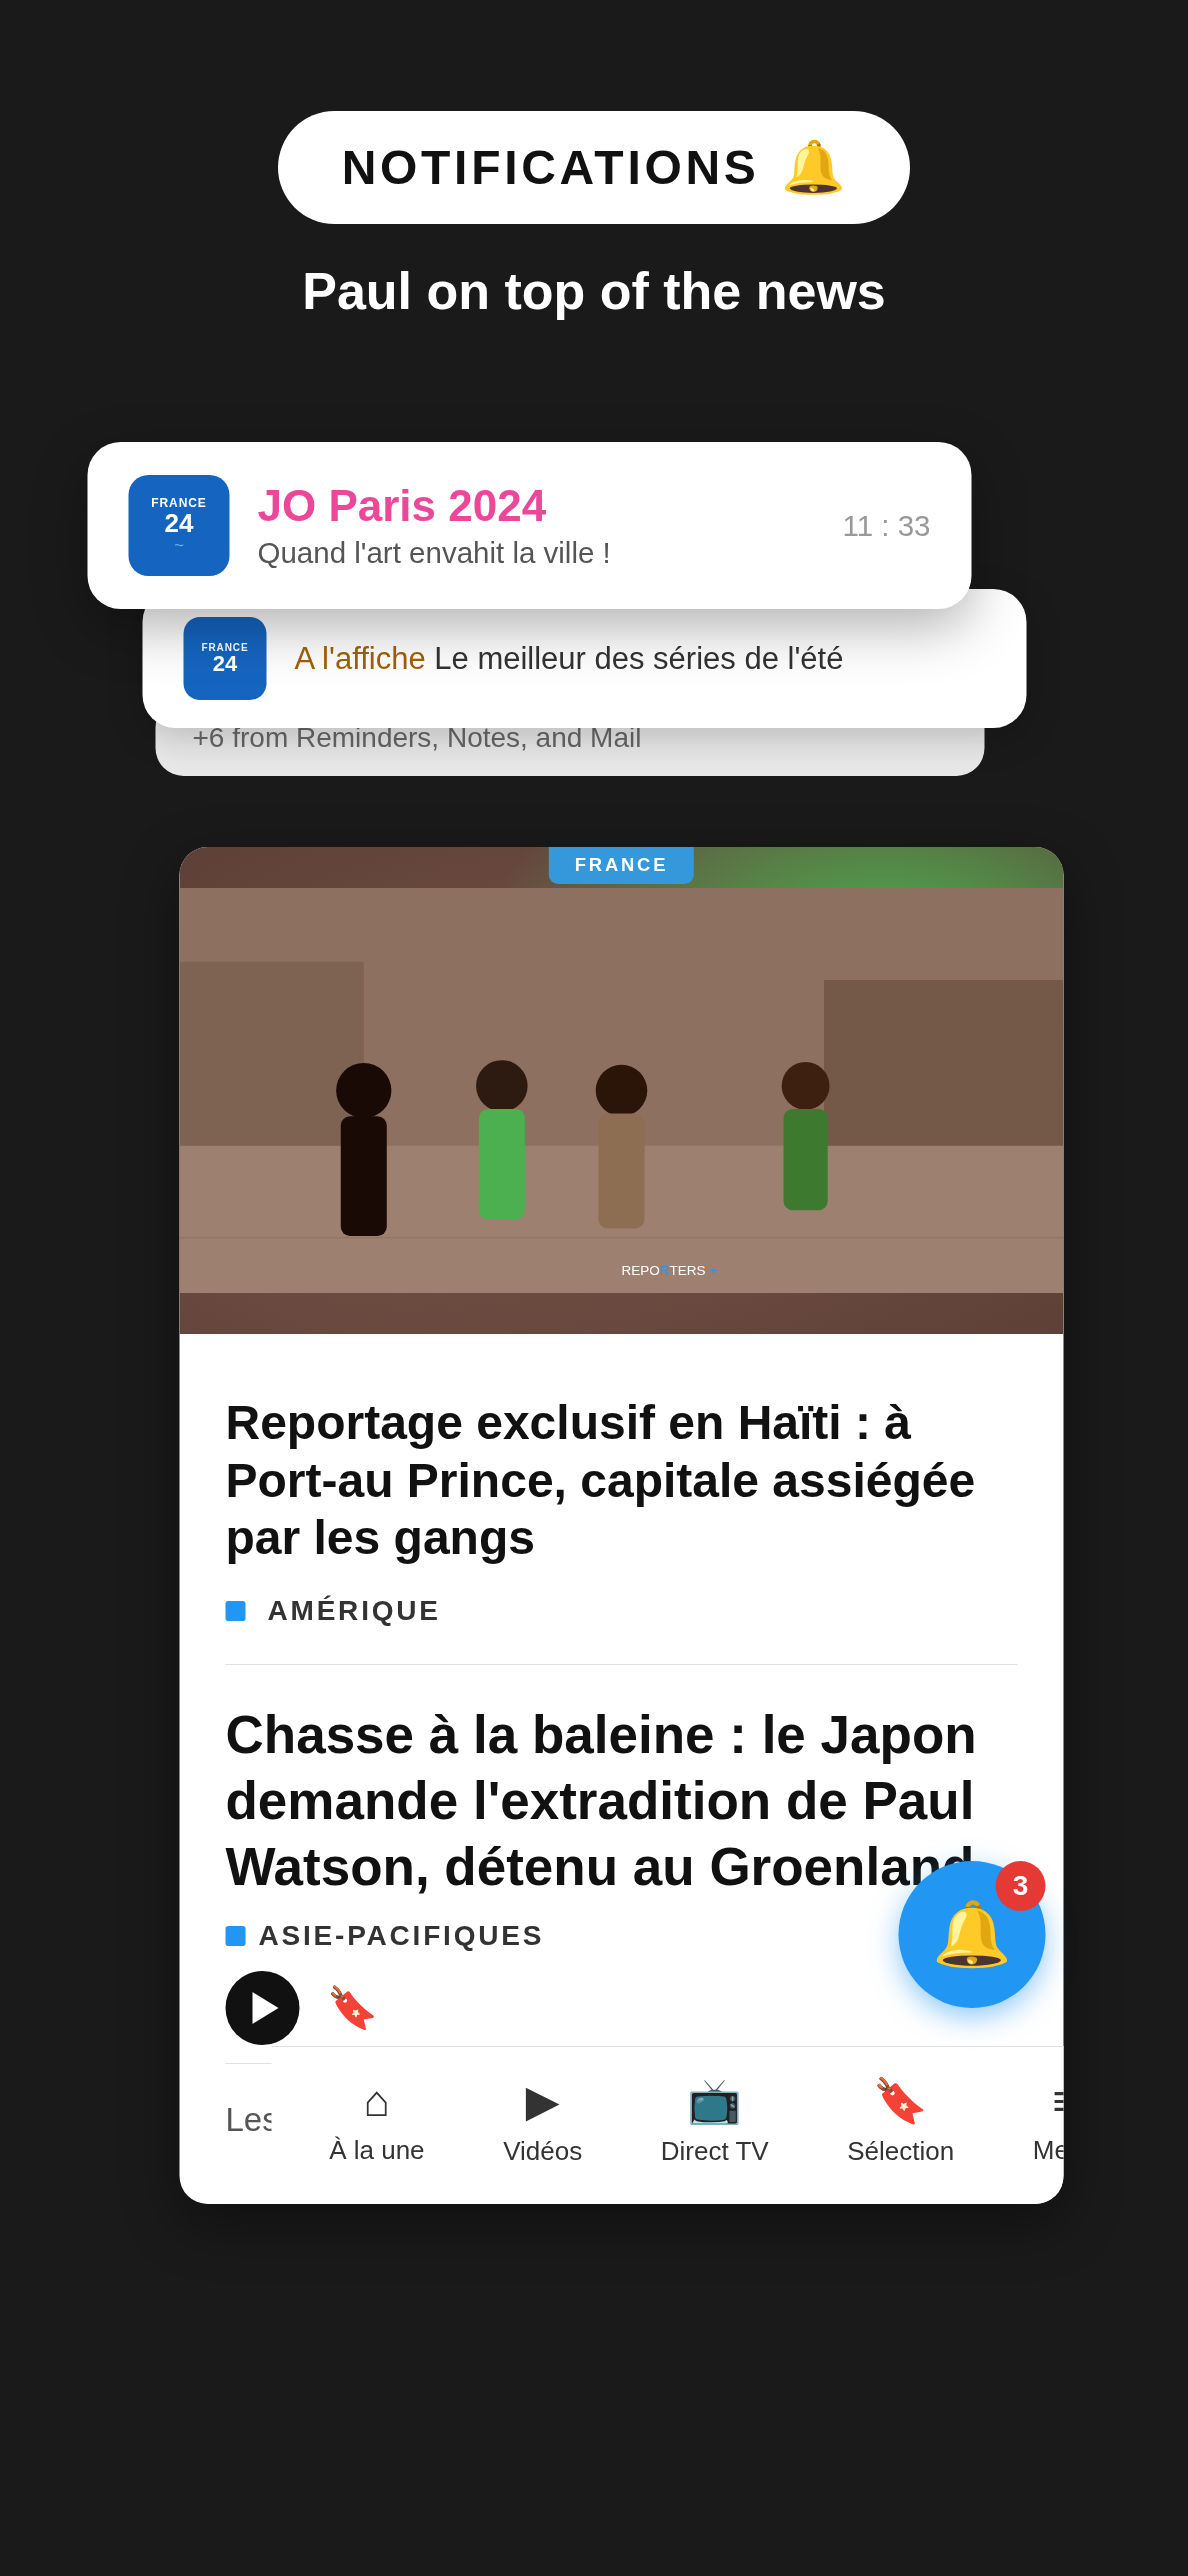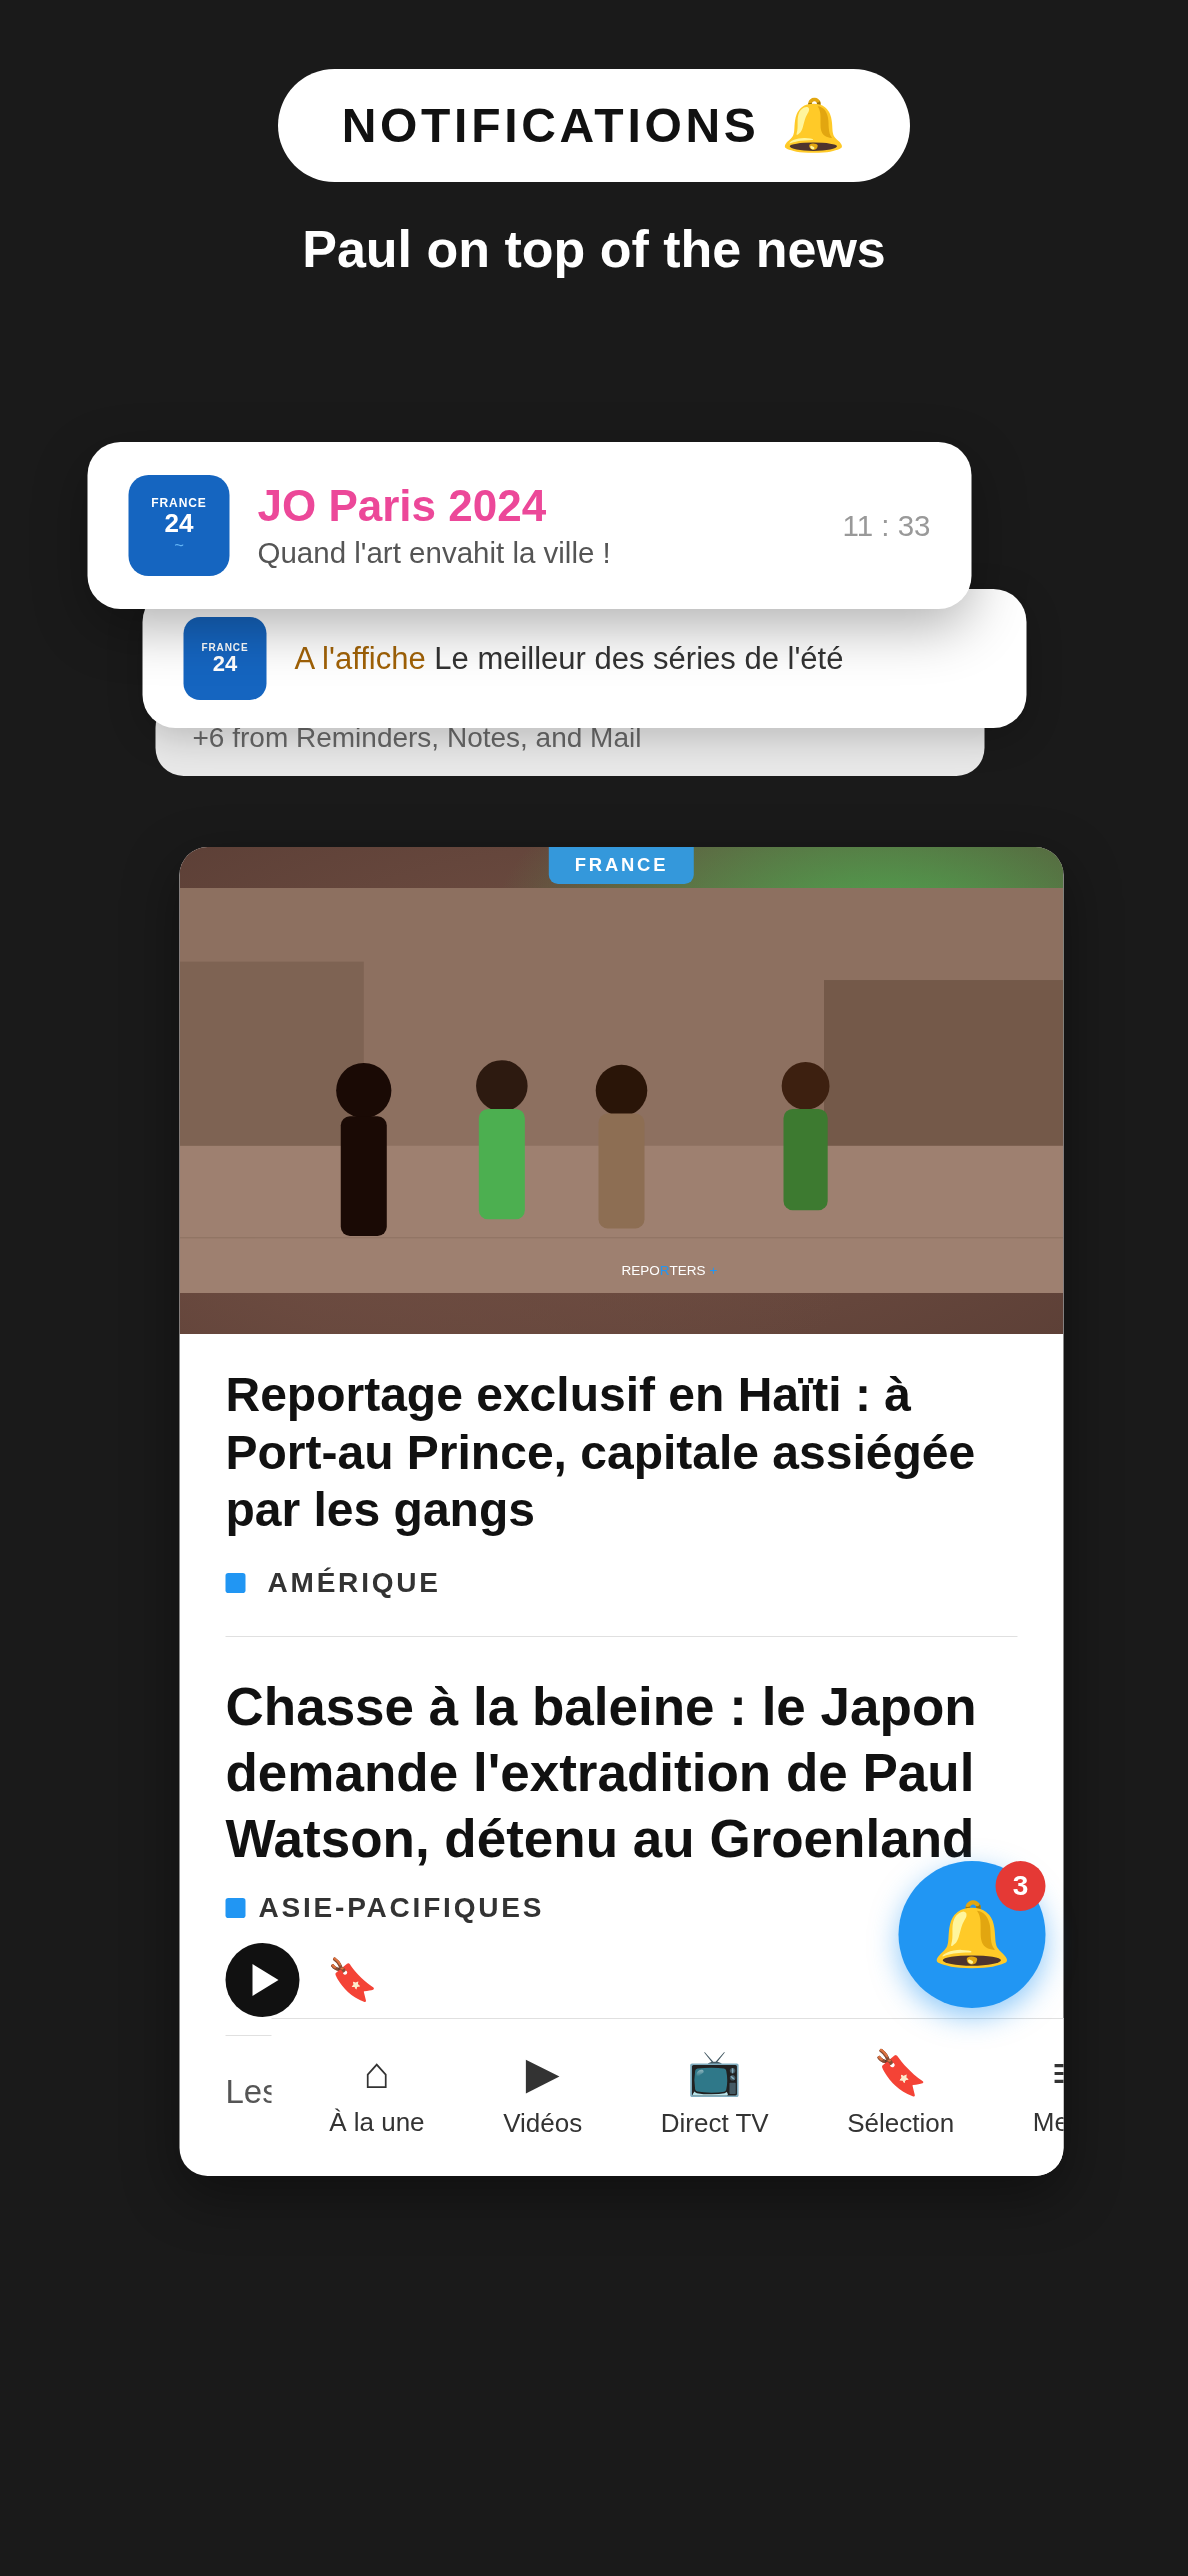--- a/index.html
+++ b/index.html
@@ -10,21 +10,21 @@
       font-family: -apple-system, BlinkMacSystemFont, 'Helvetica Neue', Arial, sans-serif;
       overflow: hidden;
       position: relative;
     }
 
     
     .top-section {
       display: flex;
       flex-direction: column;
       align-items: center;
-      padding-top: 69px;
+      padding-top: 111px;
       gap: 37px;
     }
 
     .notifications-badge {
       background: white;
       border-radius: 74px;
       padding: 26px 64px;
       display: flex;
       align-items: center;
       gap: 22px;
@@ -223,21 +223,21 @@
       background:
         radial-gradient(ellipse at 20% 80%, #6d4c41 0%, transparent 50%),
         radial-gradient(ellipse at 80% 20%, #4caf50 0%, transparent 40%),
         radial-gradient(ellipse at 50% 50%, #795548 0%, #5d4037 100%);
       display: flex;
       align-items: center;
       justify-content: center;
     }
 
     .app-text-content {
-      padding: 32px 46px 37px;
+      padding: 60px 46px 37px;
     }
 
     .main-article-title {
       font-size: 48px;
       font-weight: 900;
       color: #111;
       line-height: 1.2;
       margin-bottom: 28px;
     }
 

